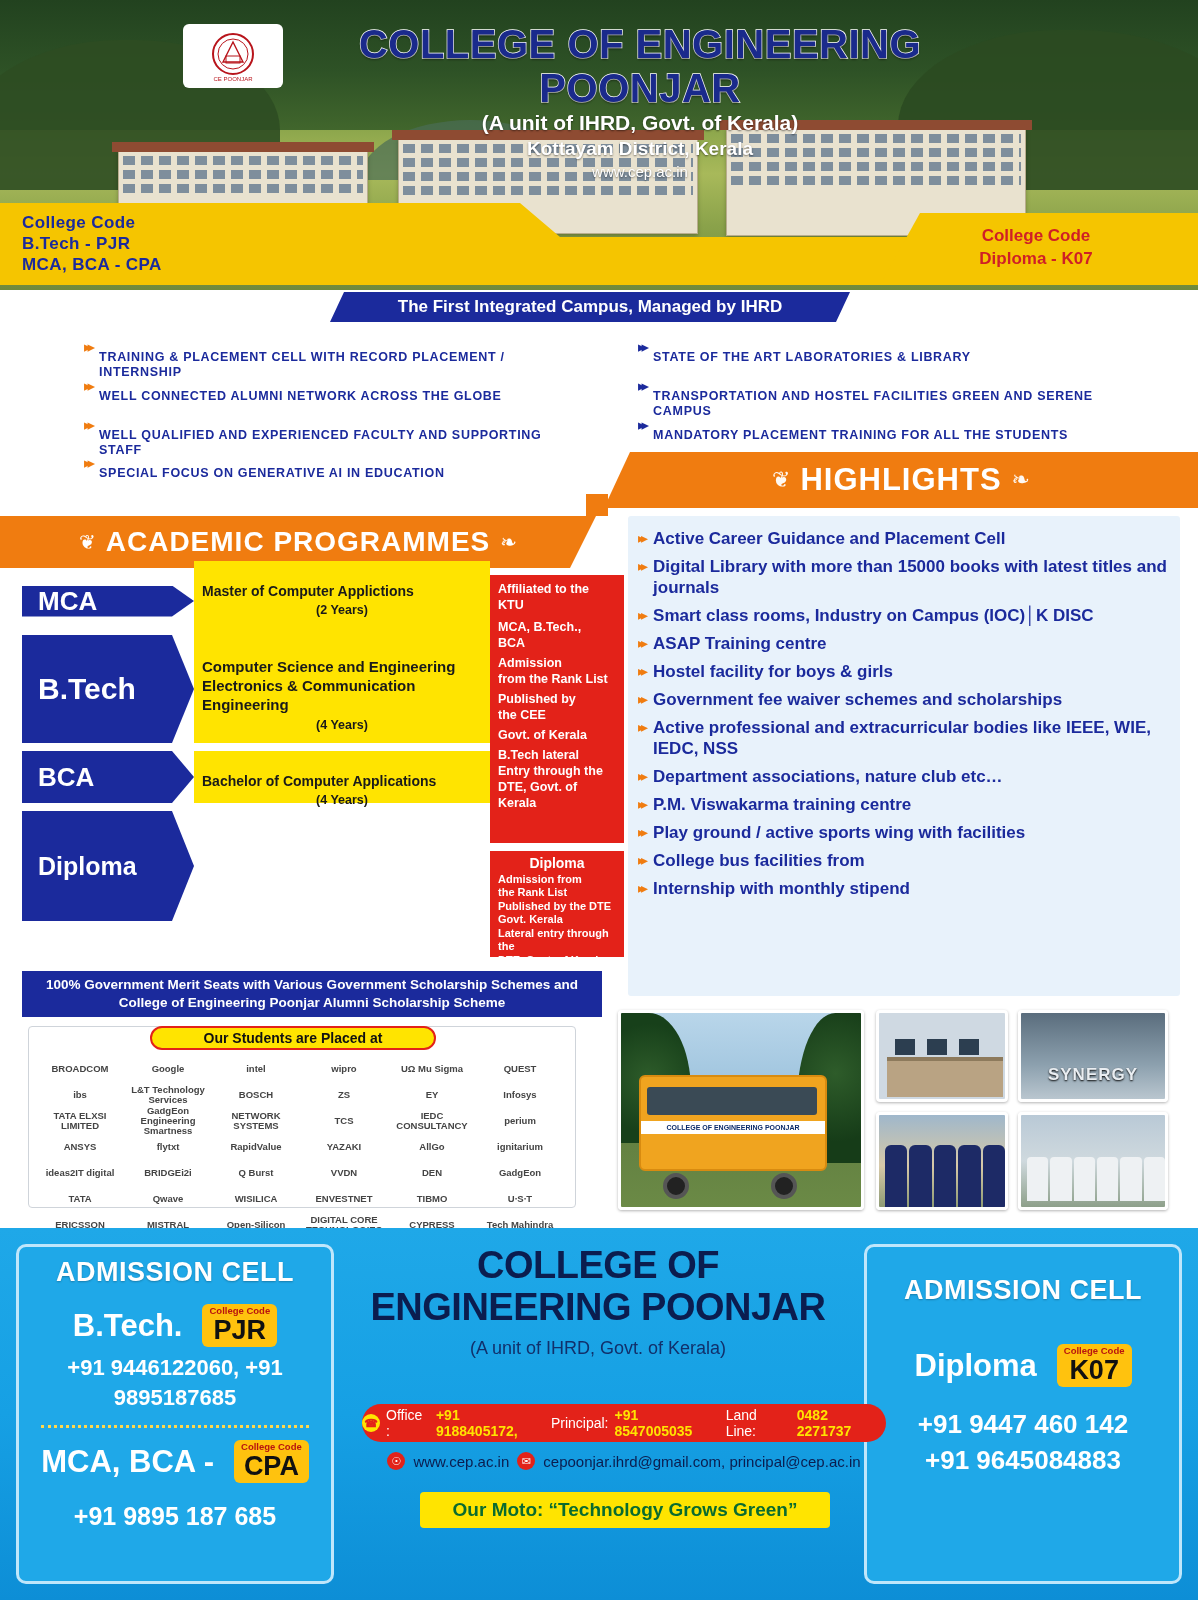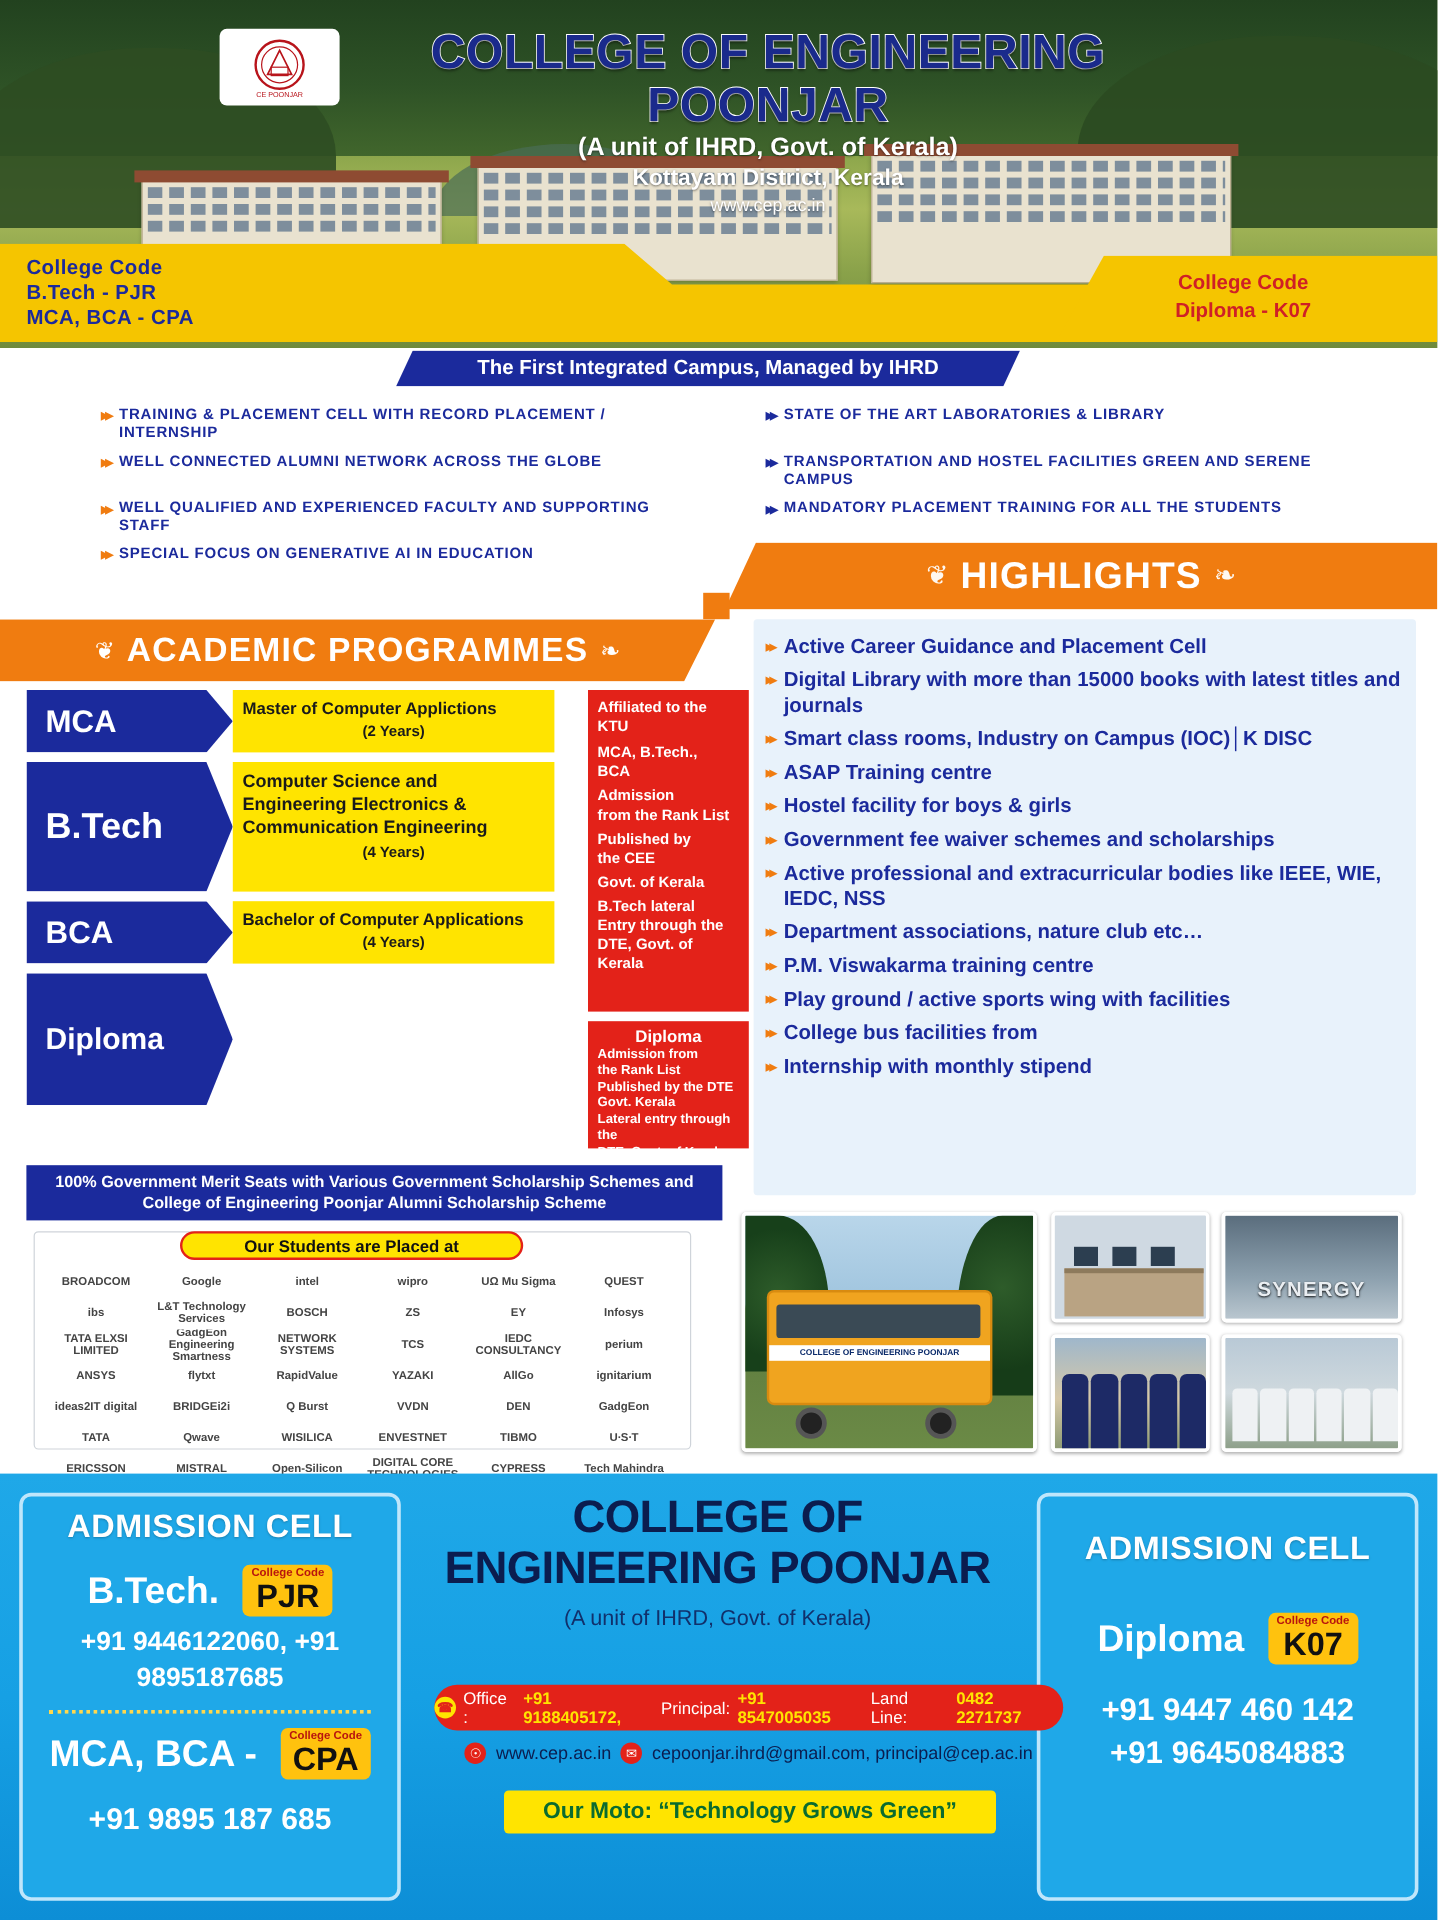--- a/index.html
+++ b/index.html
@@ -85,21 +85,21 @@
     background:#1b2a9c; color:#fff; font-size:17px; font-weight:bold;
     display:flex; align-items:center; justify-content:center;
     clip-path: polygon(14px 0, 520px 0, 506px 30px, 0 30px);
     z-index:7;
   }
 
   
   .features{ position:absolute; left:0; top:330px; width:1198px; height:140px; }
   .feat{ position:absolute; display:flex; gap:8px; }
   .feat .arrow{ color:#f07c10; font-size:15px; line-height:15px; margin-top:1px; letter-spacing:-4px;}
-  .feat .txt{ color:#1b2a9c; font-size:12.5px; font-weight:bold; line-height:15px; letter-spacing:.7px; text-transform:uppercase;}
+  .feat .txt{ color:#1b2a9c; font-size:12.5px; font-weight:bold; line-height:15px; letter-spacing:.7px; text-transform:uppercase;margin-top:12px;}
 
   
   .hl-header{
     position:absolute; left:604px; top:452px; width:594px; height:56px;
     background:#f07c10; color:#fff;
     clip-path: polygon(26px 0, 594px 0, 594px 56px, 0 56px);
     display:flex; align-items:center; justify-content:center;
   }
   .hl-header .ttl{ font-size:31px; font-weight:bold; letter-spacing:1px; }
   .hl-header .orn{ font-size:22px; margin:0 10px; opacity:.95;}
@@ -125,21 +125,21 @@
 
   .ap-body{ position:absolute; left:22px; top:575px; width:580px; }
   .prog-row{ position:relative; display:flex; align-items:stretch; margin-bottom:8px; }
   .prog-tag{
     position:relative; width:172px; background:#1b2a9c; color:#fff;
     display:flex; align-items:center; padding-left:16px;
     font-size:26px; font-weight:bold;
     clip-path: polygon(0 0, 150px 0, 172px 50%, 150px 100%, 0 100%);
   }
   .prog-desc{
-    width:268px; background:#ffe400; color:#1a1a1a; padding:7px 8px;
+    width:296px; background:#ffe400; color:#1a1a1a; padding:22px 8px;
     font-size:14px; font-weight:bold; line-height:17px;
   }
   .prog-desc .yrs{ display:block; text-align:center; font-size:12.5px; margin-top:2px;}
   .red-box{
     position:absolute; left:468px; width:134px; background:#e32219; color:#fff;
     padding:6px 8px; font-size:12.5px; line-height:16px; font-weight:bold;
   }
   .red-box.one{ top:0; height:268px; }
   .red-box.two{ top:276px; height:106px; font-size:11px; line-height:13.5px; }
   .red-box .ctr{ text-align:center; }
@@ -390,21 +390,21 @@
   </div>
 
   <div class="orange-sq"></div>
   <div class="ap-header">
     <span class="orn">❦</span>
     <span class="ttl">ACADEMIC PROGRAMMES</span>
     <span class="orn">❧</span>
   </div>
 
   <div class="ap-body">
-    <div class="prog-row" style="height:52px;">
+    <div class="prog-row" style="height:52px;align-items:center;">
       <div class="prog-tag">MCA</div>
       <div class="prog-desc">
         <span>Master of Computer Applictions</span>
         <span class="yrs">(2 Years)</span>
       </div>
     </div>
     <div class="prog-row" style="height:108px;">
       <div class="prog-tag" style="font-size:30px;">B.Tech</div>
       <div class="prog-desc" style="font-size:15px;line-height:19px;">
         <span>Computer Science and Engineering Electronics &amp; Communication Engineering</span>

